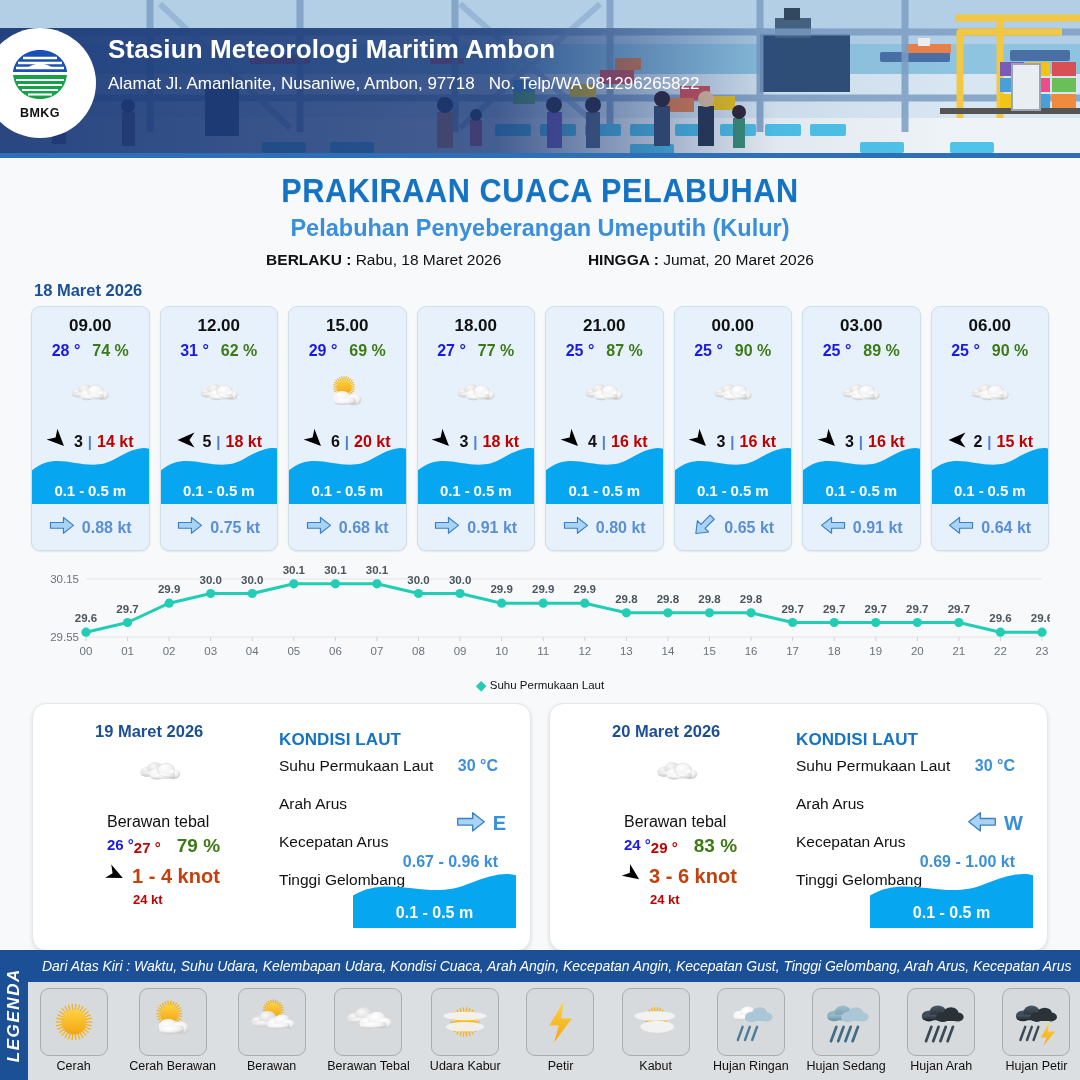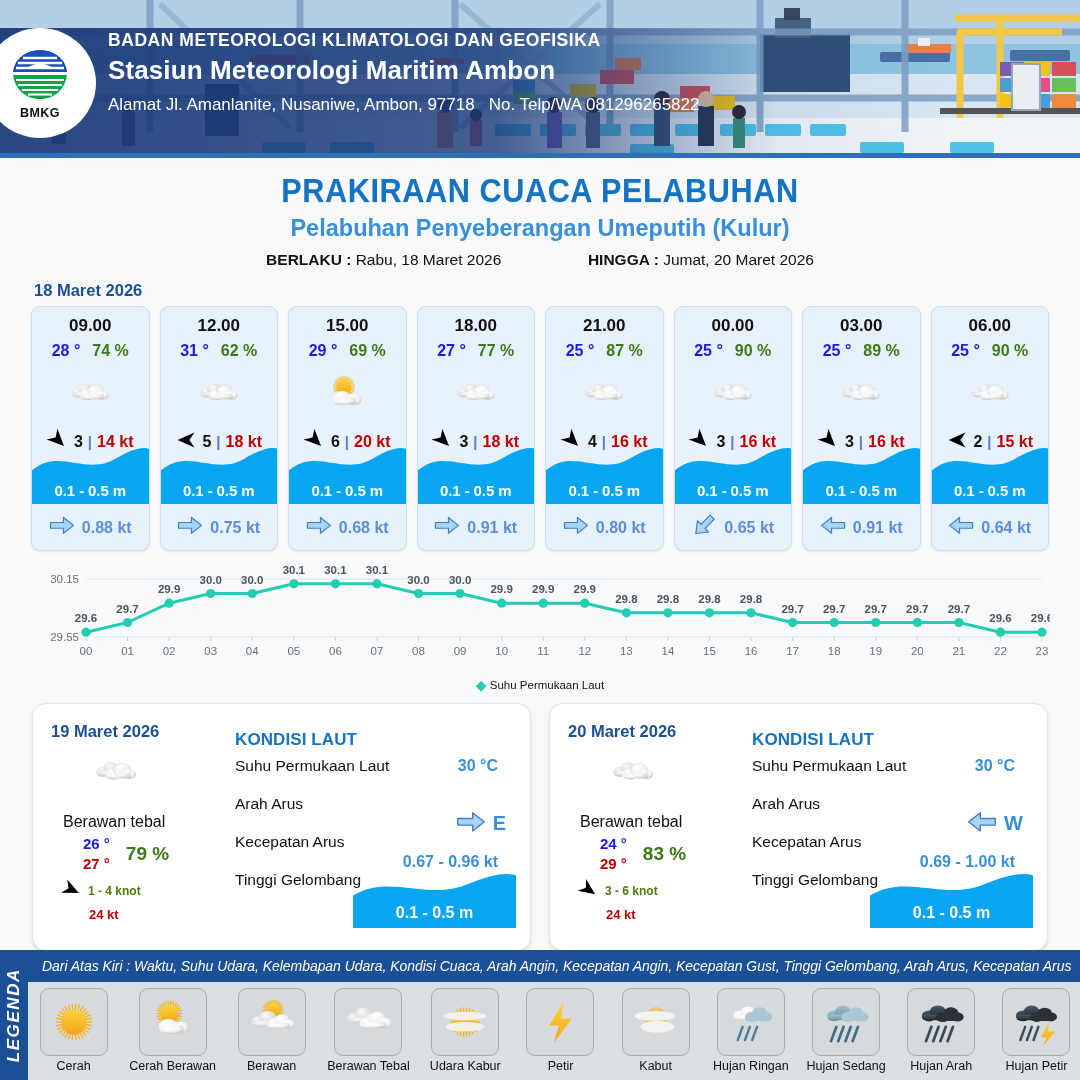--- a/index.html
+++ b/index.html
@@ -83,34 +83,34 @@
   
   .chart-box { margin:14px 30px 0 30px; height:110px; position:relative; }
   .chart-legend { text-align:center; font-size:11.5px; color:#111; margin-top:2px; }
   .chart-legend .mk { color:#22cdb4; font-size:14px; vertical-align:-1px; }
 
   
   .dailies { display:flex; gap:18px; padding:10px 32px 0 32px; }
   .daily {
     flex:1; height:248px; background:#fff; border:1px solid #e2e7ec;
     border-radius:14px; box-shadow:0 2px 4px rgba(0,0,0,.11);
-    position:relative; display:flex;
+    position:relative; display:flex;padding-left:44px;
   }
   .d-left { width:198px; padding:18px 0 0 18px; position:relative; }
   .d-date { font-size:16.5px; font-weight:bold; color:#1b4f96; }
   .d-icon { height:54px; margin:6px 0 0 34px; }
   .d-cond { font-size:16px; color:#111; margin-top:12px; margin-left:12px;}
   .d-temps { display:flex; align-items:center; gap:16px; margin-top:4px; margin-left:12px;}
-  .d-tcol { display:flex; flex-direction:column;margin-left:20px; }
+  .d-tcol { display:flex; flex-direction:row; }
   .d-tmin { font-size:15px; font-weight:bold; color:#1a1ae0; }
   .d-tmax { font-size:15px; font-weight:bold; color:#c00000; margin-top:3px;}
   .d-hum { font-size:19px; font-weight:bold; color:#3d7a16; }
   .d-wind { display:flex; align-items:center; gap:6px; margin-top:7px; margin-left:10px;}
   .d-warrow { font-size:19px; color:#000; line-height:1;}
-  .d-wtxt { font-size:12px; font-weight:bold; color:#4d7c0f;}
+  .d-wtxt { font-size:20px; font-weight:bold; color:#c2410c;}
   .d-gust { font-size:13px; font-weight:bold; color:#c00000; margin-top:4px; margin-left:38px;}
   .d-right { flex:1; padding:26px 18px 0 4px; position:relative; }
   .d-sea-title { font-size:17px; font-weight:bold; color:#1573c4; letter-spacing:.1px;}
   .d-kv { position:relative; margin-top:7px; height:31px; }
   .d-k { font-size:15.5px; color:#111; }
   .d-v { font-size:16px; font-weight:bold; color:#3a8fda; position:absolute; right:14px; top:0;}
   .d-v-wide { font-size:16px; font-weight:bold; color:#3a8fda; position:absolute; right:14px; top:20px;}
   .d-cur-row { position:absolute; right:6px; top:16px; display:flex; align-items:center; gap:7px;}
   .d-cur-dir { font-size:20px; font-weight:bold; color:#3a8fda; }
   .d-wave {
@@ -306,21 +306,20 @@
         <path d="M7 33 H55"></path>
           <path d="M9 38 H53"></path>
           <path d="M13 43 H49"></path>
           <path d="M19 47.5 H43"></path>
       </g>
     </svg>
     <div class="logo-txt">BMKG</div>
   </div>
 
   <div class="hdr-text">
-    <div class="hdr-l1">BADAN METEOROLOGI KLIMATOLOGI DAN GEOFISIKA</div>
     <div class="hdr-l2">Stasiun Meteorologi Maritim Ambon</div>
     <div class="hdr-l3">
       <span>Alamat Jl. Amanlanite, Nusaniwe, Ambon, 97718</span><span class="sp"></span><span>No. Telp/WA</span> <span>081296265822</span>
     </div>
   </div>
   <div class="hdr-bottombar"></div>
 </div>
 
 <div class="title-wrap">
   <div class="t-main">PRAKIRAAN CUACA PELABUHAN</div>

